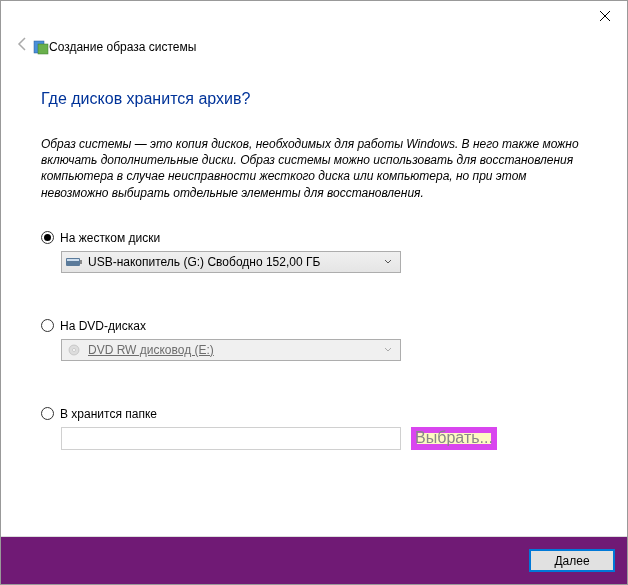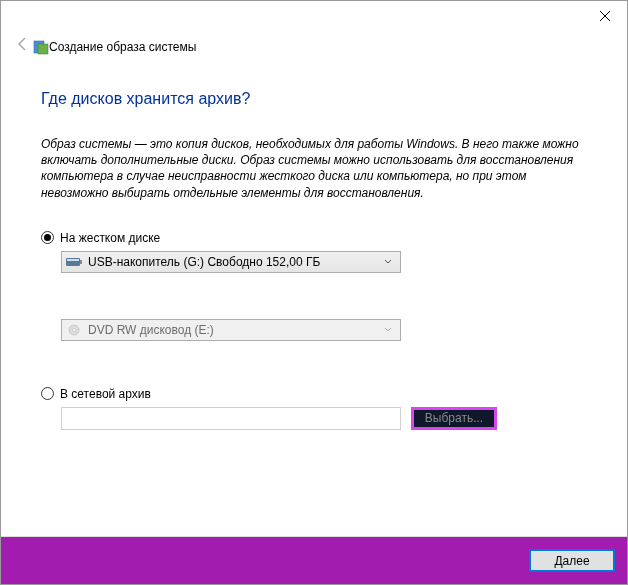--- a/index.html
+++ b/index.html
@@ -101,20 +101,21 @@
     border: 1px solid #adadad;
     background: linear-gradient(#f0f0f0, #e5e5e5);
     display: flex;
     align-items: center;
     padding: 0 4px;
     position: relative;
   }
   .combo.disabled {
     background: #f0f0f0;
     color: #6d6d6d;
+    text-decoration: underline;
   }
   .drive-icon {
     width: 16px;
     height: 12px;
     margin-right: 6px;
     flex-shrink: 0;
   }
   .combo-text {
     flex: 1;
     font-size: 12px;
@@ -137,35 +138,35 @@
     vertical-align: middle;
   }
   .browse-row {
     display: flex;
     align-items: center;
     gap: 10px;
   }
   .browse-btn {
     width: 86px;
     height: 23px;
-    border: 3px solid #d946ef;
-    background: #0f172a;
+    border: 6px solid #d946ef;
+    background: #fef9c3;
     color: #888;
-    font-size: 12px;
+    font-size: 16px;
     display: flex;
     align-items: center;
     justify-content: center;
   }
   .footer {
     position: absolute;
     bottom: 0;
     left: 0;
     right: 0;
     height: 48px;
-    background: #a21caf;
+    background: #701a75;
     border-top: 1px solid #ddd;
     display: flex;
     justify-content: flex-end;
     align-items: center;
     padding-right: 12px;
     gap: 8px;
   }
   .footer-btn {
     min-width: 86px;
     height: 23px;
@@ -206,60 +207,64 @@
   <div class="header-title">Создание образа системы</div>
 </div>
 
 <div class="content">
   <h1 class="main-heading">Где дисков хранится архив?</h1>
   <p class="description">Образ системы — это копия дисков, необходимых для работы Windows. В него также можно включать дополнительные диски. Образ системы можно использовать для восстановления компьютера в случае неисправности жесткого диска или компьютера, но при этом невозможно выбирать отдельные элементы для восстановления.</p>
 
   <div class="option-group">
     <div class="radio-row">
       <span class="radio checked"></span>
-      <span class="radio-label">На жестком диске</span>
+      <span class="radio-label">На жестком диски</span>
     </div>
     <div class="combo">
       <span class="drive-icon">
         <svg viewBox="0 0 16 12">
             <rect x="0" y="2" width="14" height="8" rx="1" fill="#5a7a9a"></rect>
             <rect x="1" y="3" width="12" height="2" fill="#cde"></rect>
             <rect x="14" y="4" width="2" height="4" fill="#888"></rect>
           </svg>
       </span>
       <span class="combo-text">USB-накопитель (G:)  Свободно 152,00 ГБ</span>
       <span class="combo-chevron">
         <svg width="8" height="6" viewBox="0 0 8 6">
             <path d="M1 1 L4 4 L7 1" stroke="#555" stroke-width="1" fill="none"></path>
           </svg>
       </span>
     </div>
   </div>
 
   <div class="option-group">
+    <div class="radio-row">
+      <span class="radio"></span>
+      <span class="radio-label">На DVD-дисках</span>
+    </div>
     <div class="combo disabled">
       <span class="drive-icon">
         <svg viewBox="0 0 16 12">
             <circle cx="8" cy="6" r="5" fill="#ddd" stroke="#aaa" stroke-width="0.5"></circle>
             <circle cx="8" cy="6" r="1.5" fill="#fff" stroke="#aaa" stroke-width="0.5"></circle>
           </svg>
       </span>
       <span class="combo-text">DVD RW дисковод (E:)</span>
       <span class="combo-chevron">
         <svg width="8" height="6" viewBox="0 0 8 6">
             <path d="M1 1 L4 4 L7 1" stroke="#aaa" stroke-width="1" fill="none"></path>
           </svg>
       </span>
     </div>
   </div>
 
   <div class="option-group">
     <div class="radio-row">
       <span class="radio"></span>
-      <span class="radio-label">В сетевой архив</span>
+      <span class="radio-label">В хранится папке</span>
     </div>
     <div class="browse-row">
       <div class="text-input"></div>
       <div class="browse-btn">Выбрать...</div>
     </div>
   </div>
 </div>
 
 <div class="footer">
   <div class="footer-btn primary">Далее</div>

